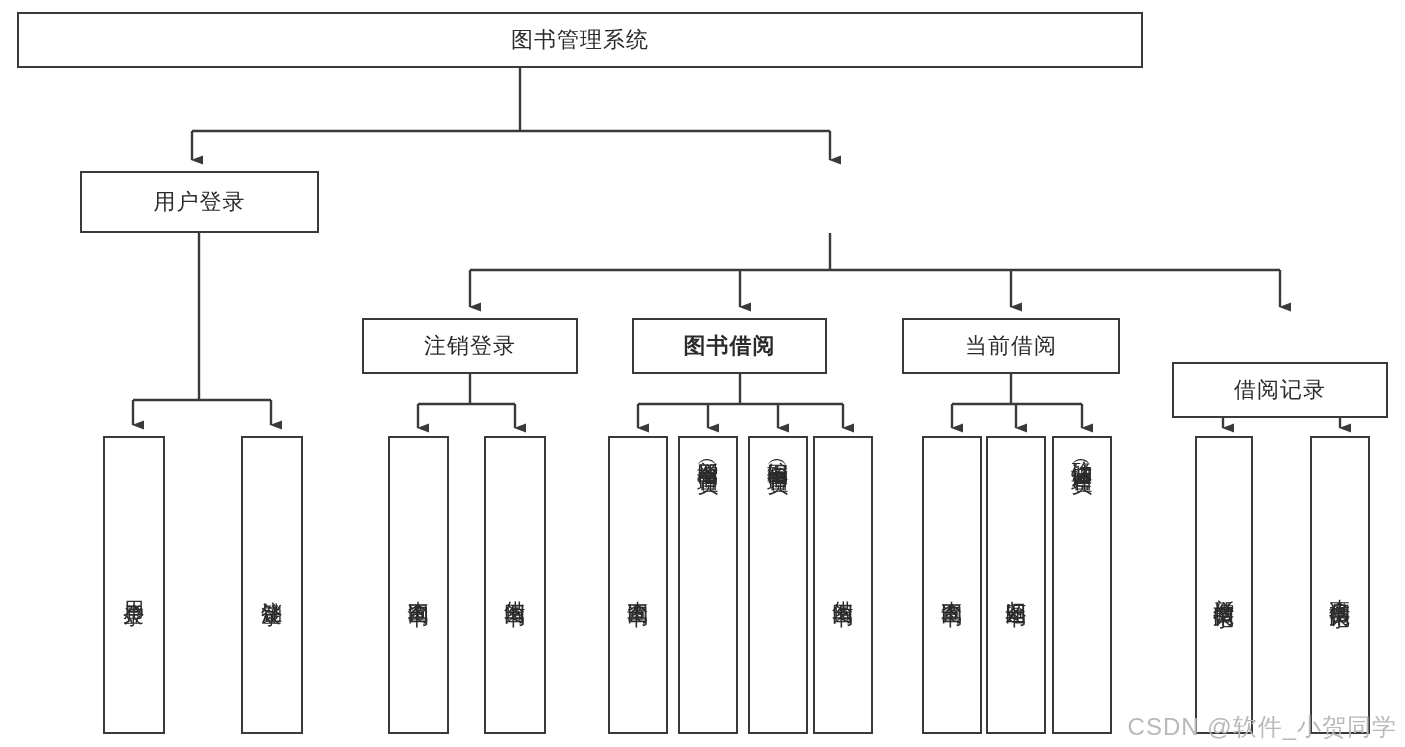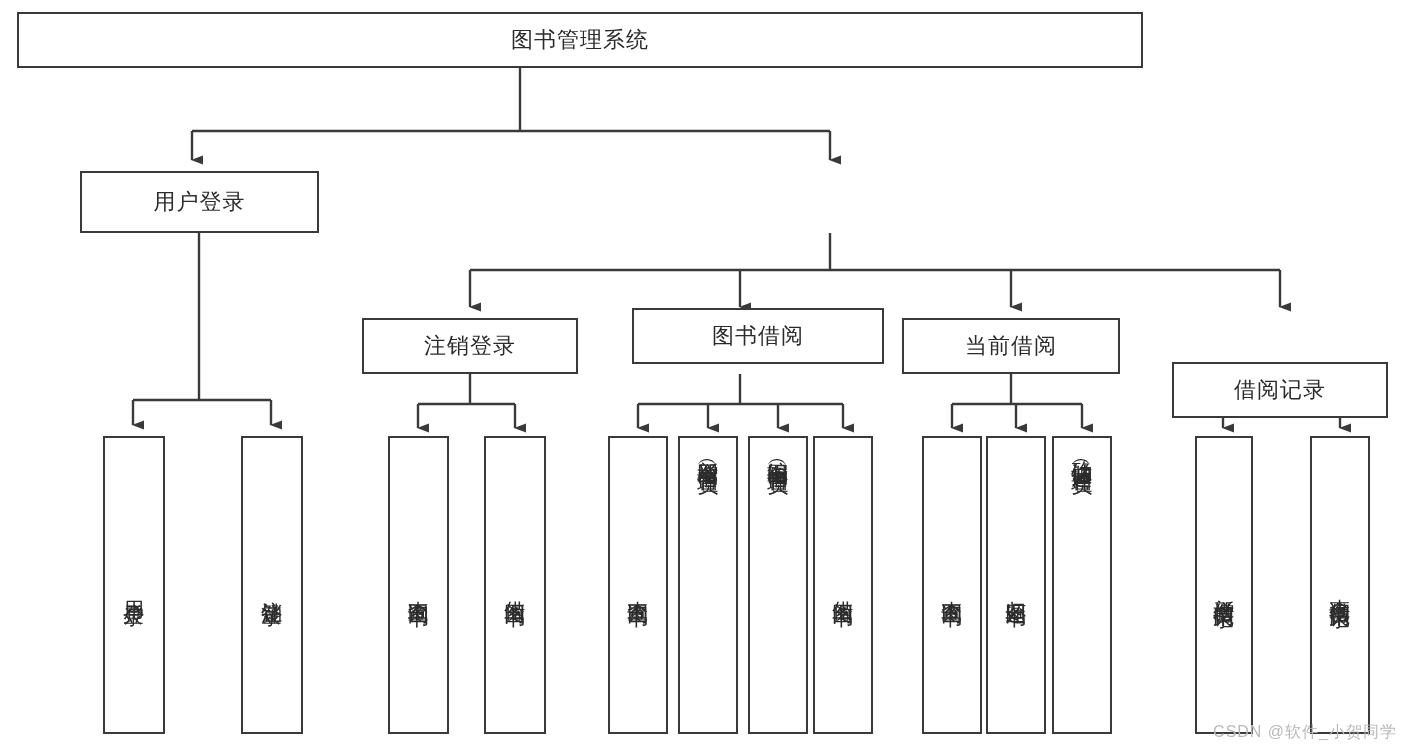--- a/index.html
+++ b/index.html
@@ -35,21 +35,21 @@
     height:100%;
     display:flex;
     align-items:center;
     justify-content:center;
     width:100%;
   }
   .watermark{
     position:absolute;
     right:8px;
     bottom:4px;
-    font-size:16px;
+    font-size:24px;
     color:#b9b9b9;
     letter-spacing:1px;
     white-space:nowrap;
     pointer-events:none;
   }
 </style>
 </head>
 <body>
 
 <div id="stage">
@@ -108,21 +108,21 @@
     <span>图书管理系统</span>
   </div>
 
   <div class="node h" style="left:80px;top:171px;width:239px;height:62px;">
     <span>用户登录</span>
   </div>
 
   <div class="node h" style="left:362px;top:318px;width:216px;height:56px;">
     <span>注销登录</span>
   </div>
-  <div class="node h" style="left:632px;top:308px;width:252px;height:56px;">
+  <div class="node h" style="left:632px;top:318px;width:195px;height:56px;font-weight:bold;">
     <span>图书借阅</span>
   </div>
   <div class="node h" style="left:902px;top:318px;width:218px;height:56px;">
     <span>当前借阅</span>
   </div>
   <div class="node h" style="left:1172px;top:318px;width:216px;height:56px;margin-top:44px;">
     <span>借阅记录</span>
   </div>
 
   <div class="node leaf" style="left:103px;top:436px;width:62px;height:298px;">

